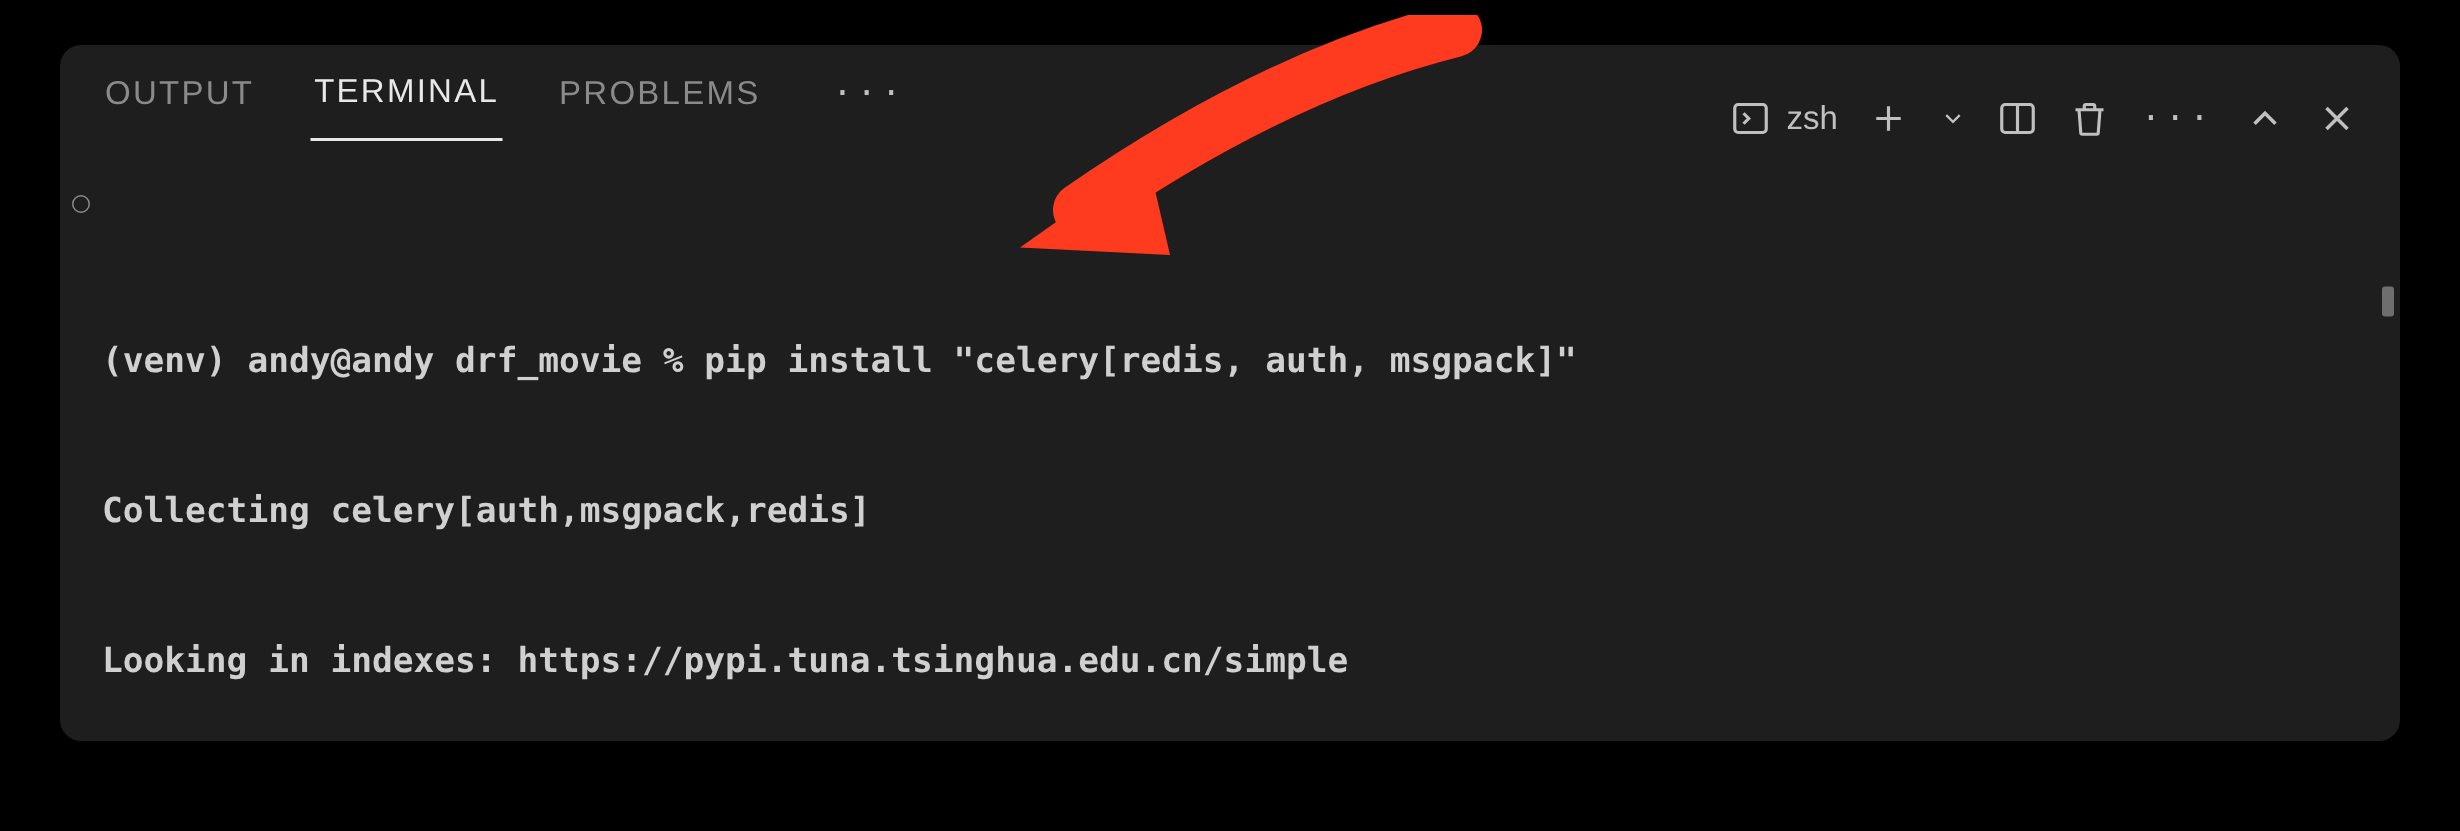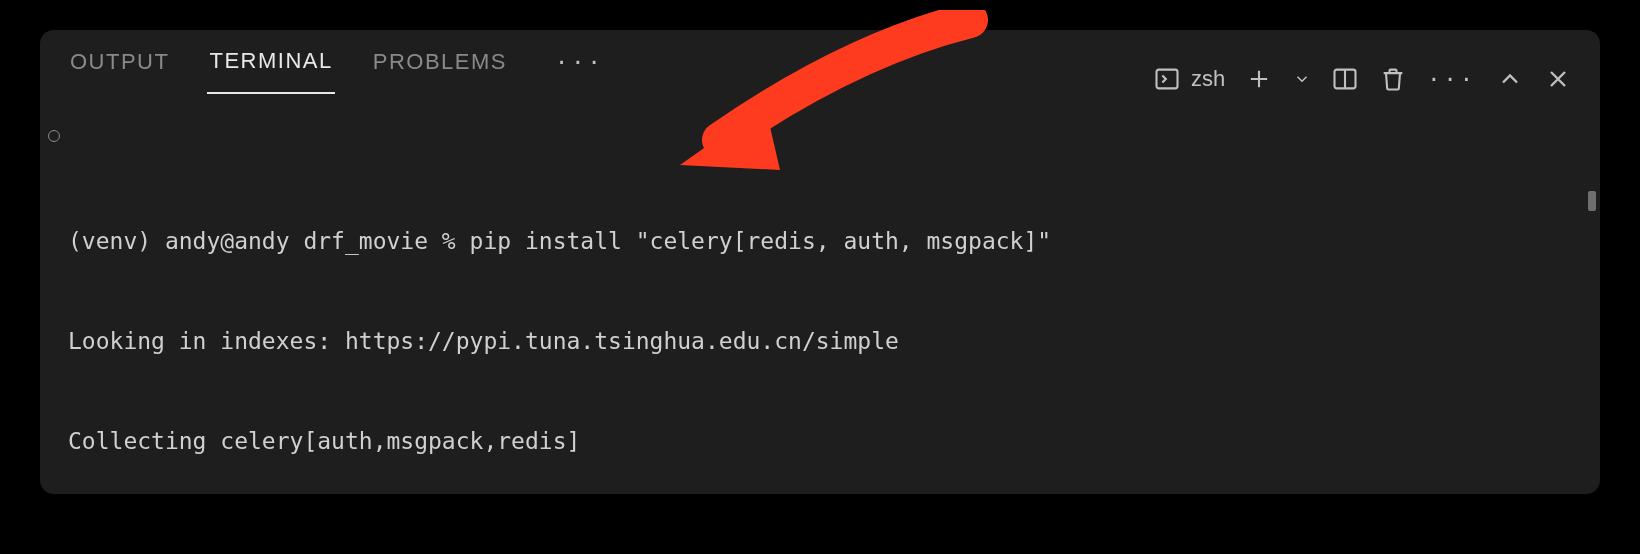--- a/index.html
+++ b/index.html
@@ -100,20 +100,21 @@
       padding: 30px 28px 0 28px;
       color: #d0d0d0;
       font-size: 23px;
       line-height: 1.45;
       position: relative;
       white-space: pre-wrap;
       word-break: break-all;
     }
     .line {
       display: block;
+      font-weight: bold;
     }
     .prompt-marker {
       position: absolute;
       left: 8px;
       top: 35px;
       width: 12px;
       height: 12px;
       border: 1.5px solid #8a8a8a;
       border-radius: 50%;
     }
@@ -188,22 +189,22 @@
         <svg viewBox="0 0 24 24" fill="none" stroke="currentColor" stroke-width="2">
           <path d="M6 6l12 12M18 6L6 18"></path>
         </svg>
       </span>
     </div>
   </div>
 
   <div class="terminal-content">
     <span class="prompt-marker"></span>
     <span class="line">(venv) andy@andy drf_movie % pip install "celery[redis, auth, msgpack]"</span>
+    <span class="line">Collecting celery[auth,msgpack,redis]</span>
     <span class="line">Looking in indexes: https://pypi.tuna.tsinghua.edu.cn/simple</span>
-    <span class="line">Collecting celery[auth,msgpack,redis]</span>
     
     
     
     <div class="scroll-marker"></div>
   </div>
 </div>
 
 <svg class="arrow-annotation" width="320" height="170">
   <path d="M 300 10 Q 180 40 50 130" stroke="#ff3b1f" stroke-width="36" fill="none" stroke-linecap="round"></path>
   <polygon points="10,155 95,95 110,160" fill="#ff3b1f"></polygon>

